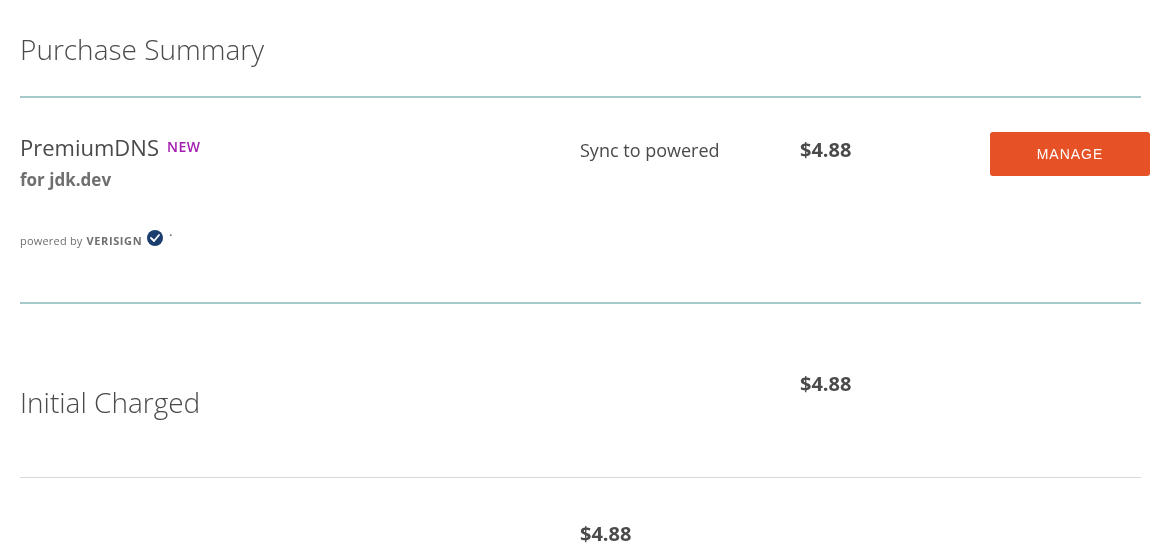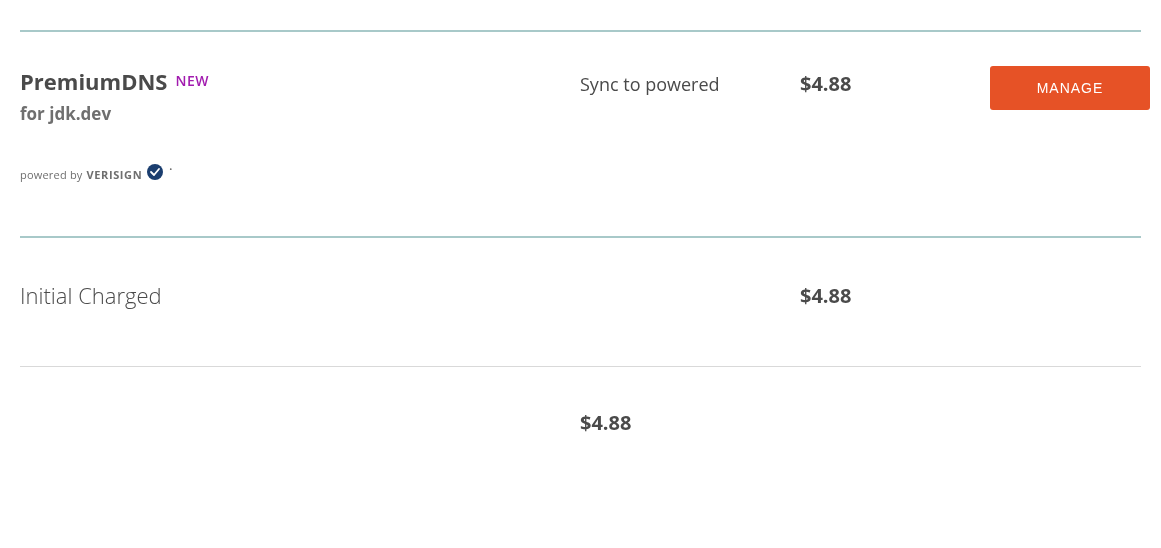--- a/index.html
+++ b/index.html
@@ -33,21 +33,21 @@
     padding: 34px 0 50px 0;
   }
   .product-col { display: flex; flex-direction: column; }
   .product-name-row {
     display: flex;
     align-items: baseline;
     gap: 8px;
   }
   .product-name {
     font-size: 22px;
-    font-weight: 700;
+    font-weight: 400;
     color: #4a4a4a;
   }
   .badge-new {
     font-size: 14px;
     font-weight: 600;
     color: #a21caf;
     letter-spacing: 0.5px;
     position: relative;
     top: -4px;
   }
@@ -109,38 +109,40 @@
     cursor: pointer;
     text-align: center;
   }
   .summary-row {
     display: grid;
     grid-template-columns: 560px 220px 190px 160px;
     align-items: center;
     padding: 42px 0 56px 0;
   }
   .summary-label {
-    font-size: 22px;
+    font-size: 28px;
     font-weight: 300;
     color: #4a4a4a;
+    margin-top: 37px;
   }
   .summary-label.bold {
     font-weight: 700;
   }
   .summary-price {
     font-size: 20px;
     font-weight: 700;
     color: #4a4a4a;
   }
 </style>
 </head>
 <body>
 
 <div class="container">
 
+  <h1 class="page-title">Purchase Summary</h1>
 
   <hr class="hr-teal">
 
   <div class="line-item">
     <div class="product-col">
       <div class="product-name-row">
         <span class="product-name">PremiumDNS</span>
         <span class="badge-new">NEW</span>
       </div>
       <div class="product-sub">

